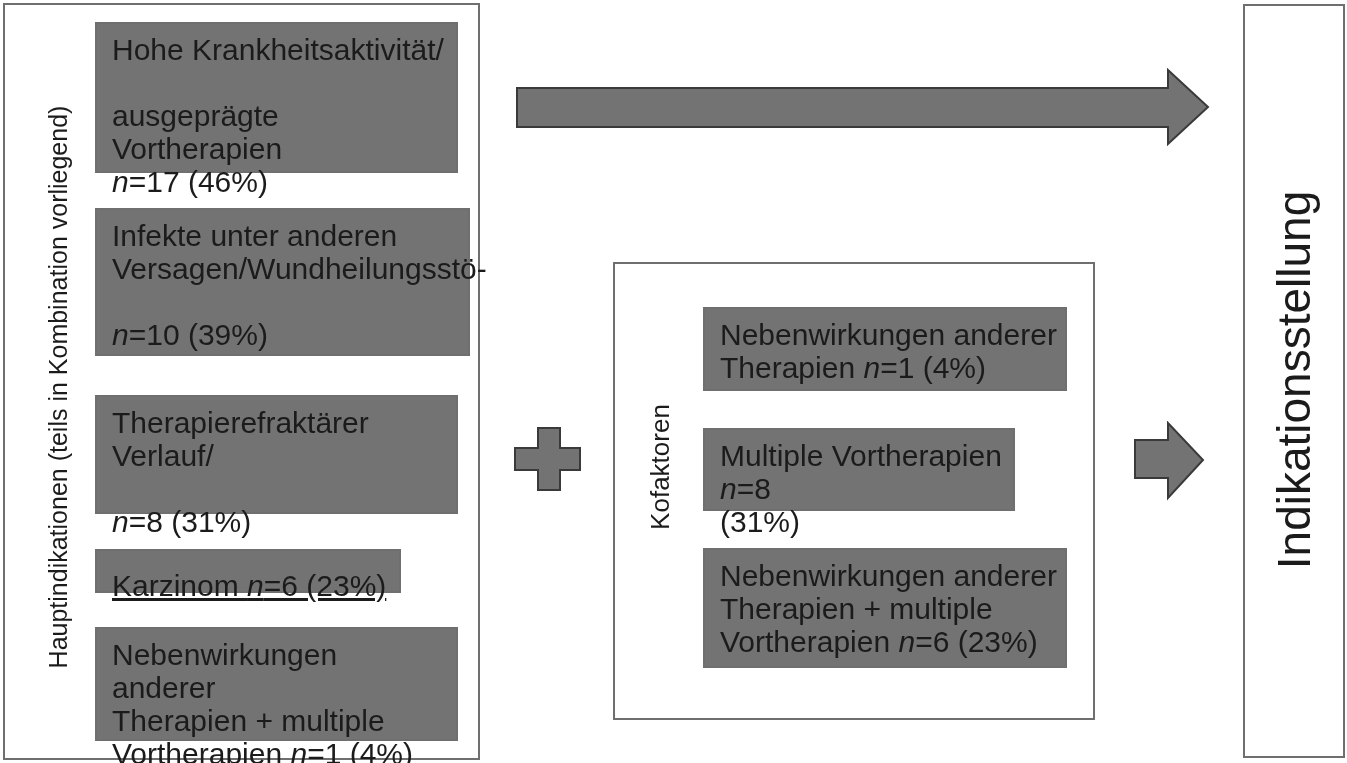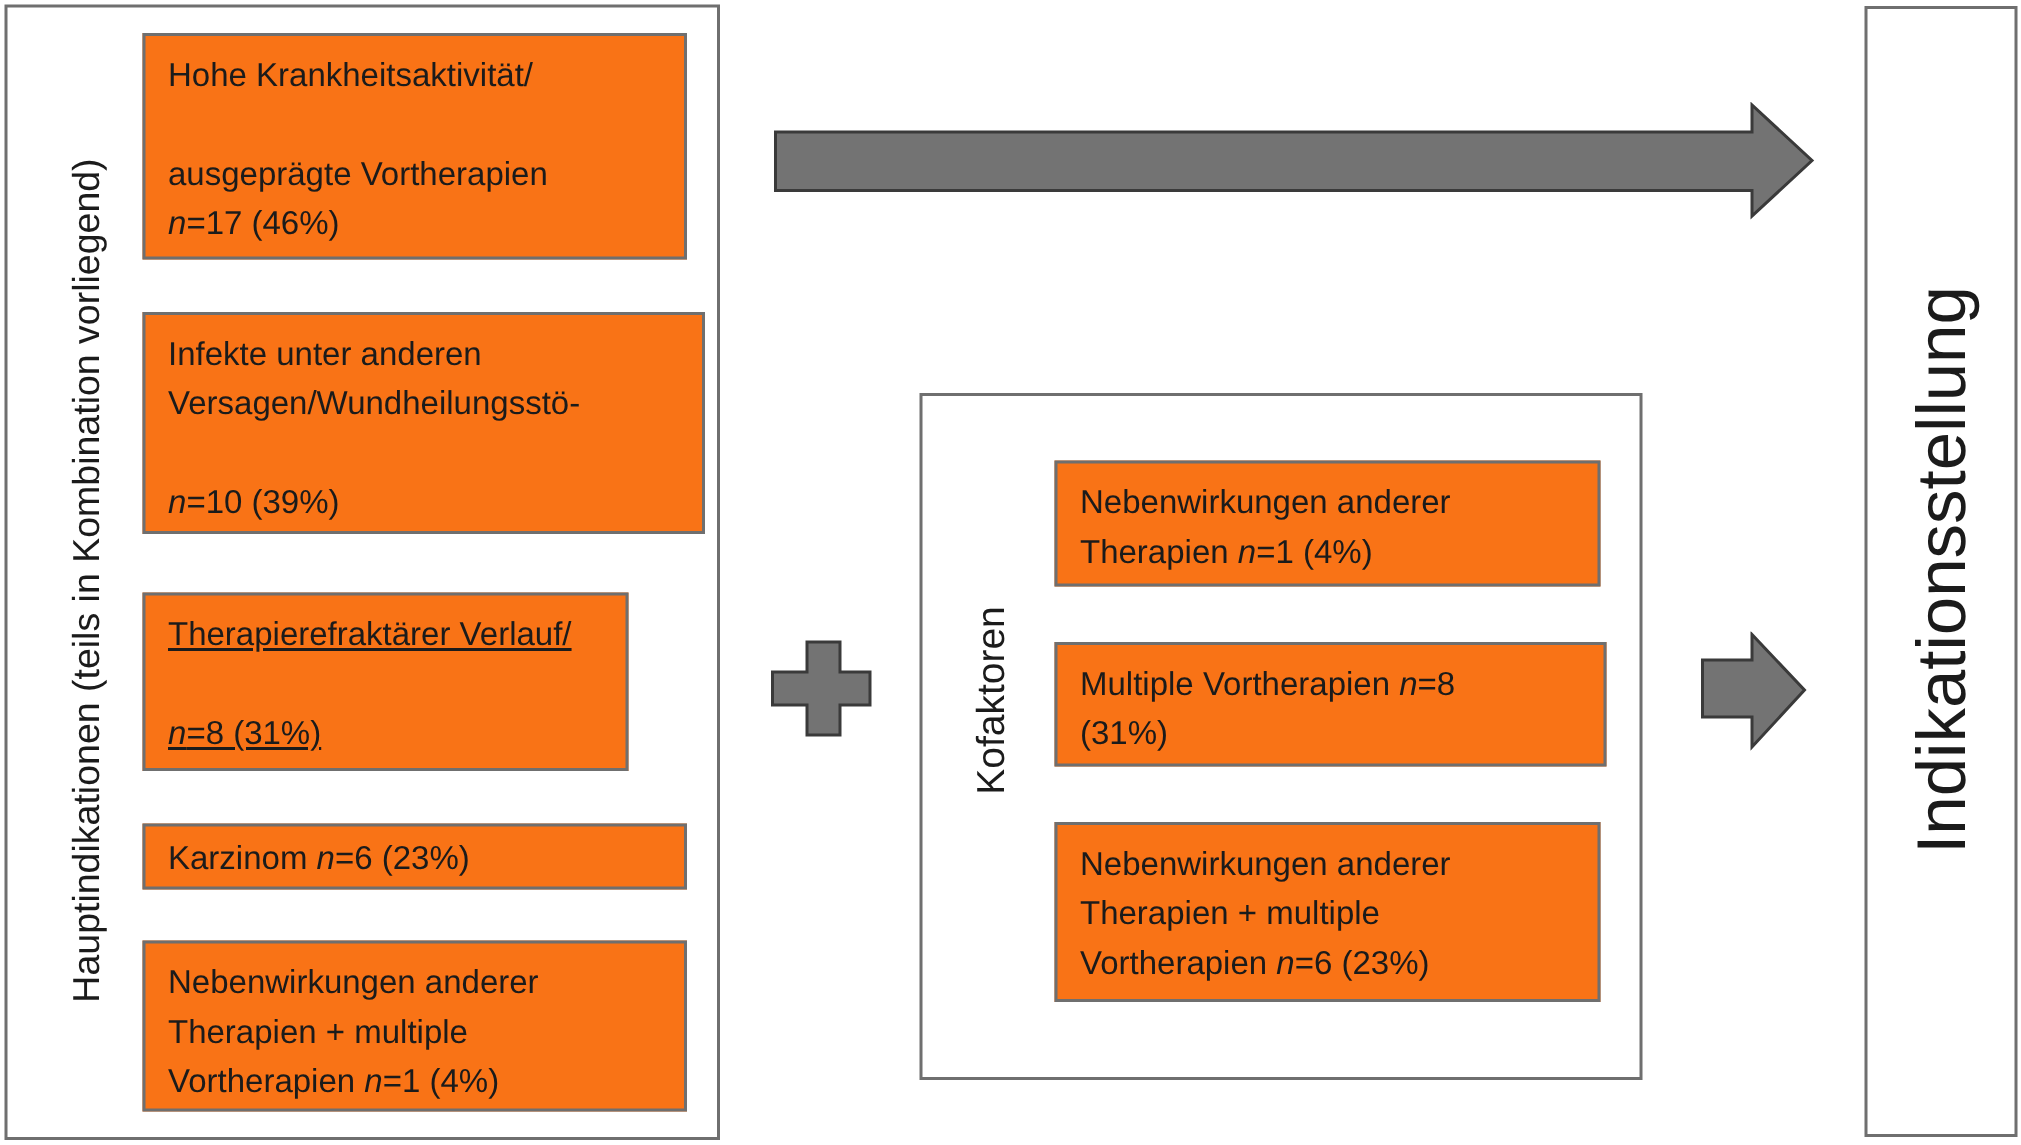--- a/index.html
+++ b/index.html
@@ -1,43 +1,43 @@
 <!DOCTYPE html>
 <html><head>
 <meta charset="utf-8">
 <style>
   html,body{margin:0;padding:0;background:#ffffff;}
   body{font-family:"Liberation Sans","DejaVu Sans",sans-serif;color:#1b1b1b;}
   .canvas{position:relative;width:1347px;height:763px;background:#ffffff;overflow:hidden;}
 
   .obox{position:absolute;border:2px solid #6f6f6f;background:#ffffff;box-sizing:border-box;}
-  .ibox{position:absolute;border:2px solid #6f6f6f;background:#f97316;box-sizing:border-box;
-        font-size:22px;line-height:33px;padding:9px 8px 6px 15px;}
+  .ibox{position:absolute;border:2px solid #6f6f6f;background:#737373;box-sizing:border-box;
+        font-size:30px;line-height:33px;padding:9px 8px 6px 15px;}
   .ibox .it{font-style:italic;}
 
   .vlabel{position:absolute;transform:rotate(-90deg);text-align:center;white-space:nowrap;}
   .vlabel-left{font-size:25px;width:760px;height:48px;line-height:48px;left:-322px;top:363px;}
   .vlabel-kof{font-size:26px;width:320px;height:36px;line-height:36px;left:500px;top:449px;}
   .vlabel-ind{font-size:46px;width:744px;height:64px;line-height:64px;left:922px;top:348px;}
 
   .shape{position:absolute;}
   .shape polygon{fill:#737373;stroke:#3a3a3a;stroke-width:2;}
 
   
   .left-outer{left:3px;top:3px;width:477px;height:757px;}
   .lb1{left:95px;top:22px;width:363px;height:151px;}
   .lb2{left:95px;top:208px;width:375px;height:148px;}
-  .lb3{left:95px;top:395px;width:324px;height:119px;text-decoration:underline;}
-  .lb4{left:95px;top:549px;width:363px;height:44px;padding-top:4px;}
+  .lb3{left:95px;top:395px;width:363px;height:119px;}
+  .lb4{left:95px;top:549px;width:306px;height:44px;padding-top:18px;text-decoration:underline;}
   .lb5{left:95px;top:627px;width:363px;height:114px;}
 
   
   .kof-outer{left:613px;top:262px;width:482px;height:458px;}
   .kb1{left:703px;top:307px;width:364px;height:84px;}
-  .kb2{left:703px;top:428px;width:368px;height:83px;}
+  .kb2{left:703px;top:428px;width:312px;height:83px;}
   .kb3{left:703px;top:548px;width:364px;height:120px;}
 
   
   .right-outer{left:1243px;top:4px;width:102px;height:754px;}
 
   .arrow-top{left:515px;top:68px;width:696px;height:80px;}
   .arrow-mid{left:1133px;top:421px;width:73px;height:80px;}
   .plus{left:513px;top:425px;width:70px;height:70px;}
 </style>
 </head>

